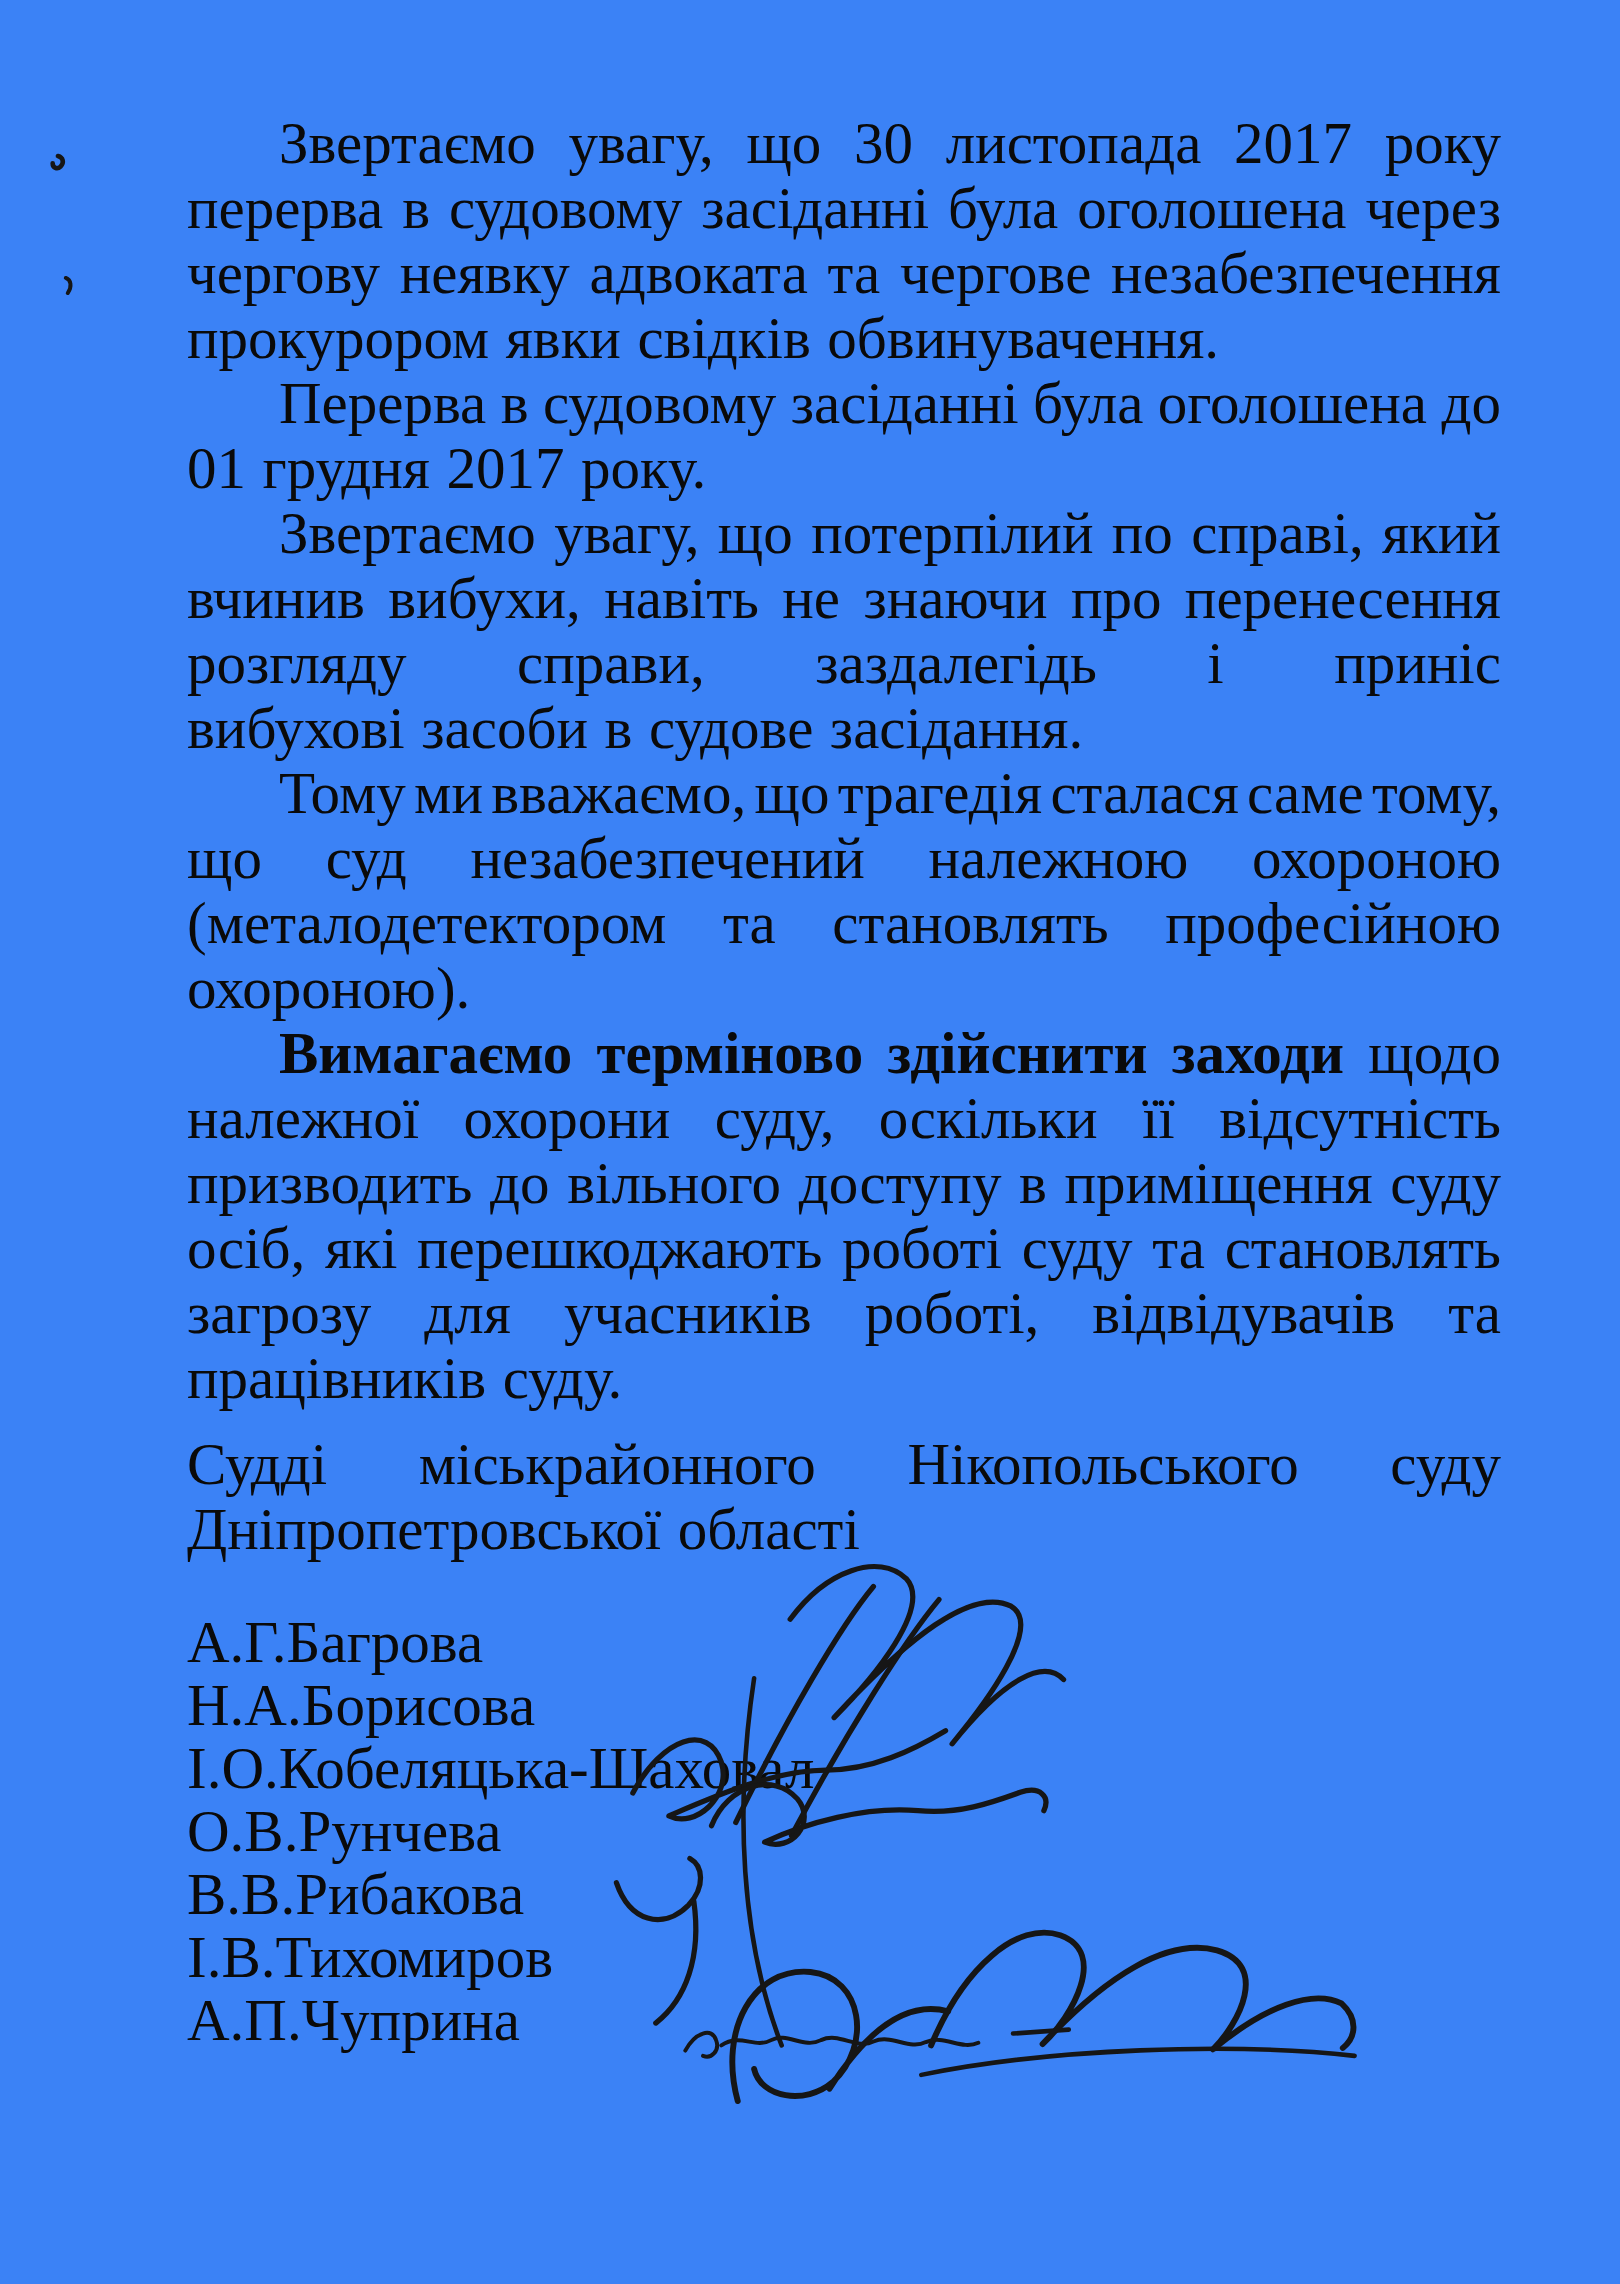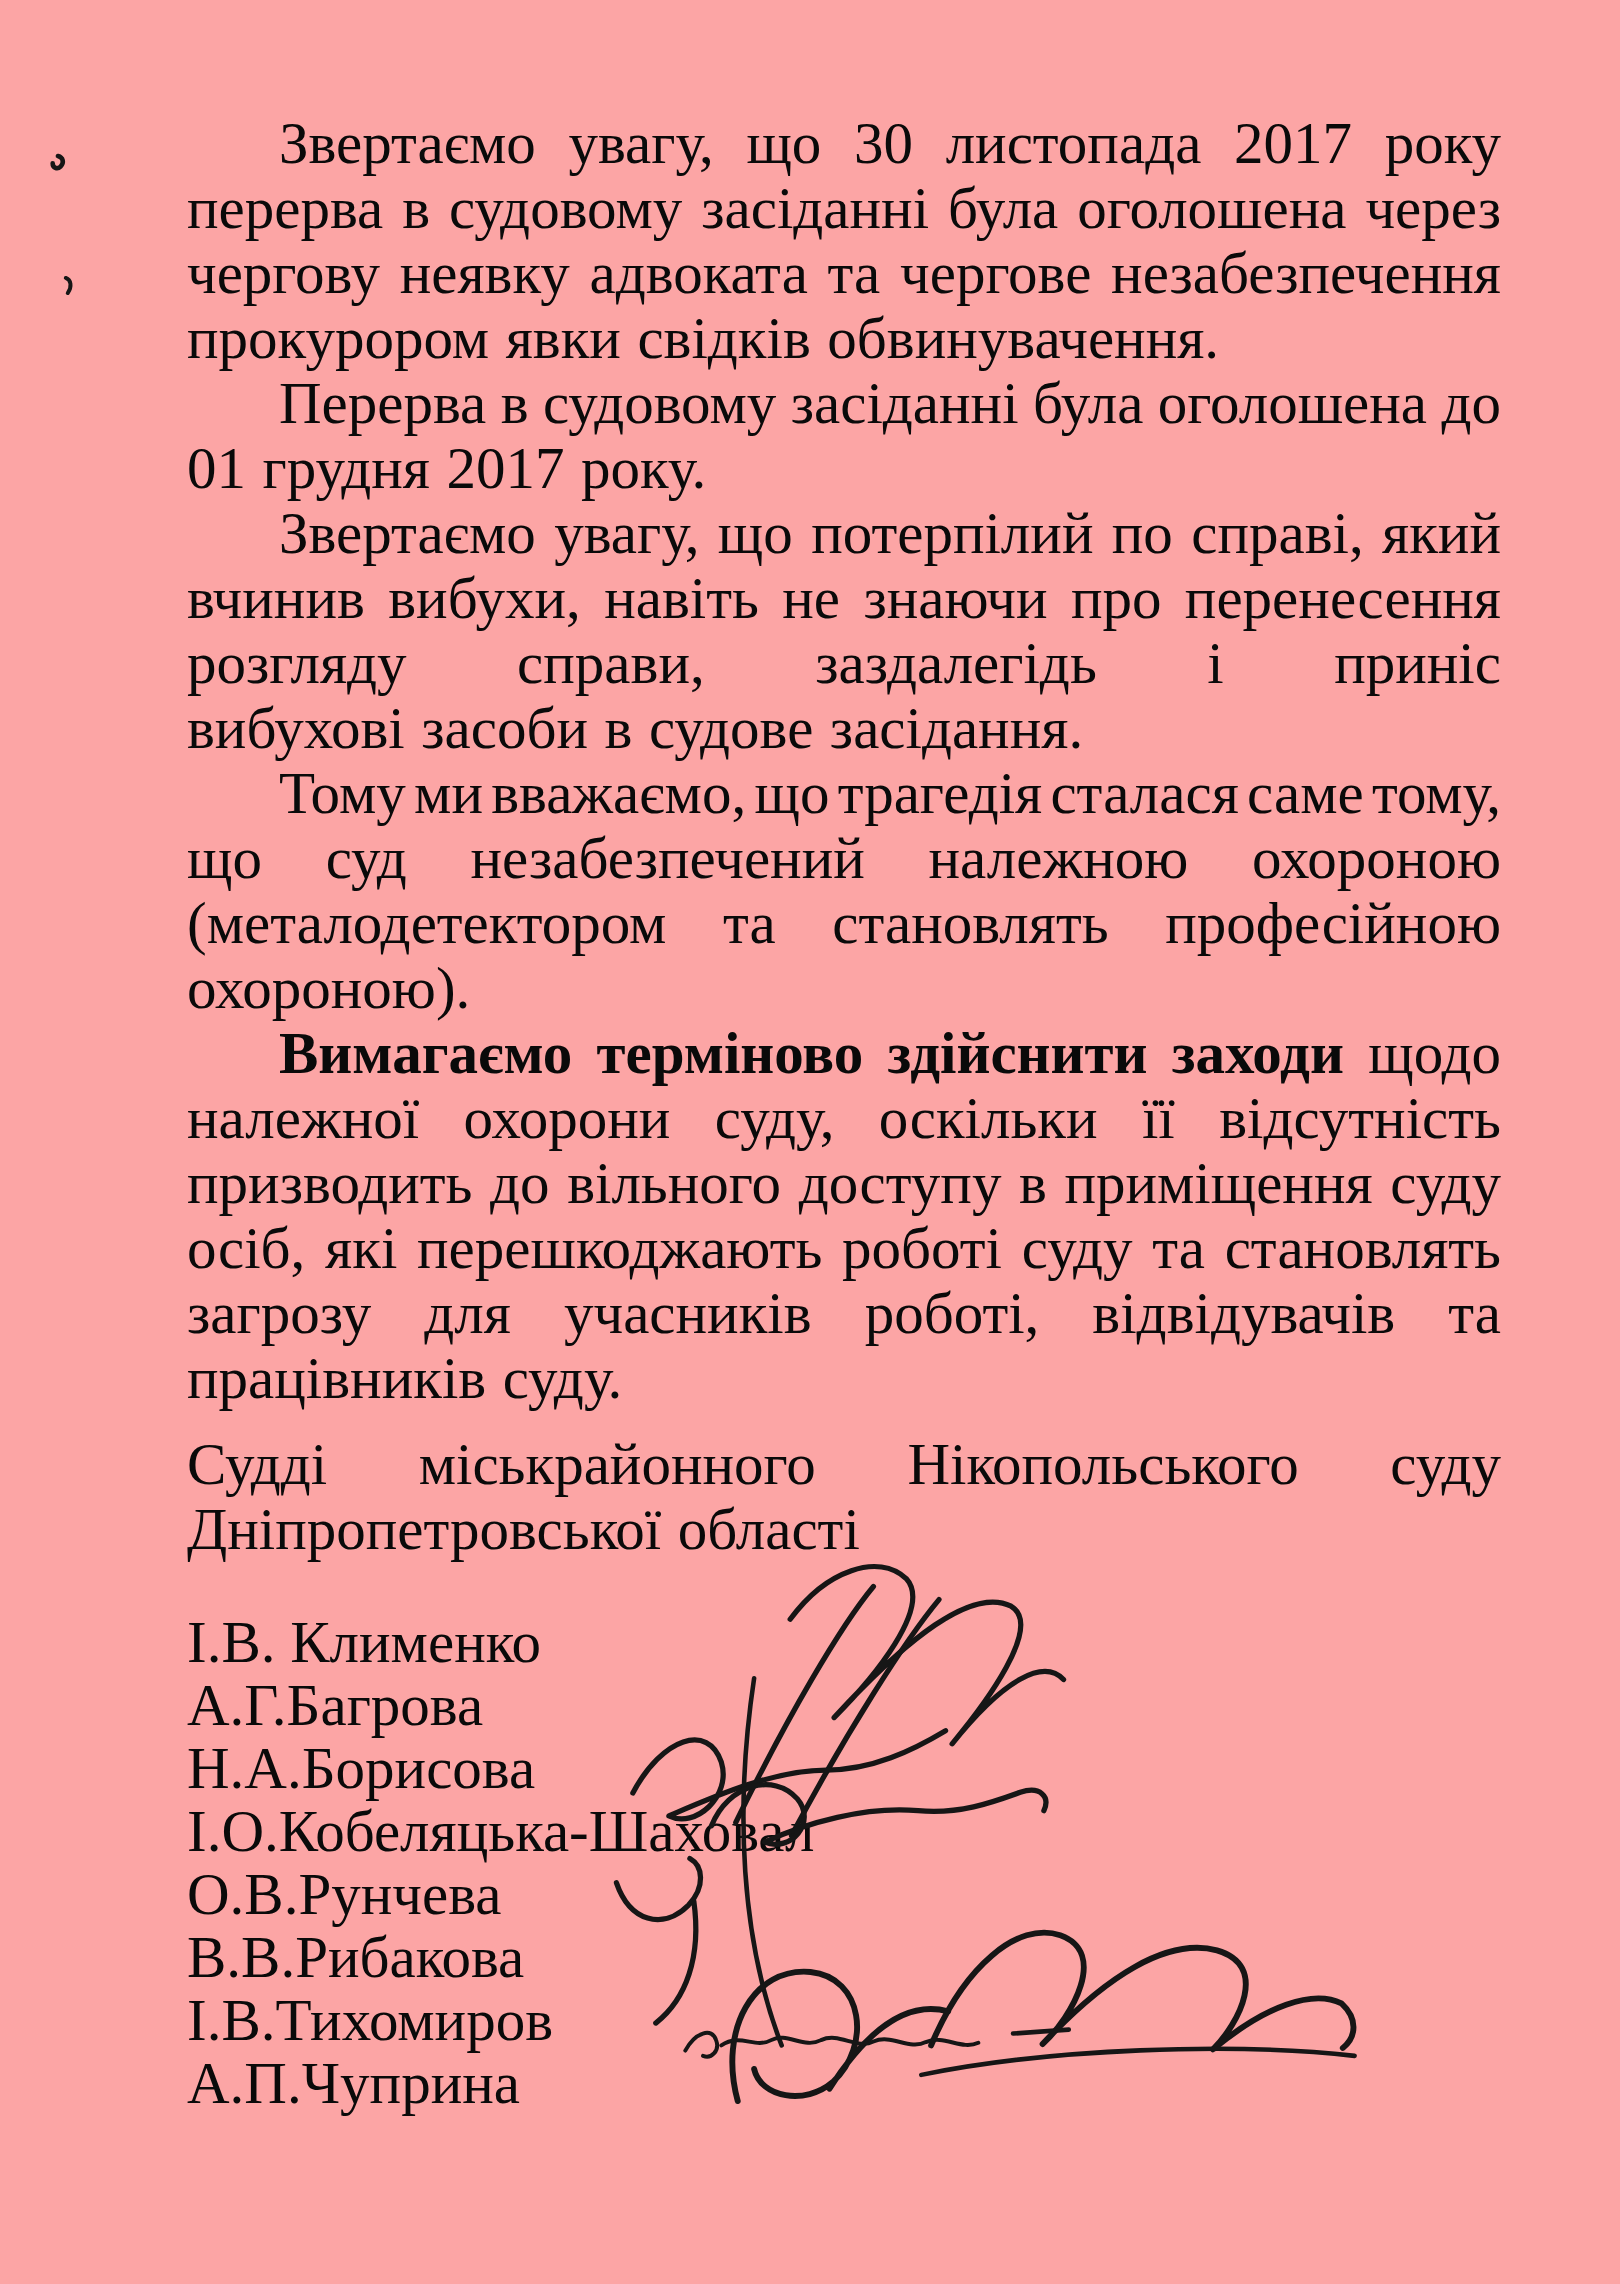--- a/index.html
+++ b/index.html
@@ -1,20 +1,20 @@
 <!DOCTYPE html>
 <html style="font-size:10.5px"><head>
 <meta charset="utf-8">
 <style>
   html,body{margin:0;padding:0;background:#888;}
   .page{
     position:relative;
     width:1621px;
     height:2284px;
-    background:#fca5a5;
+    background:#3b82f6;
     font-family:"Liberation Serif", serif;
     color:#0a0a0a;
     overflow:hidden;
   }
   .textblock{
     position:absolute;
     left:187px;
     top:111px;
     width:1314px;
   }
@@ -221,21 +221,20 @@
           <span>міськрайонного</span>
           <span>Нікопольського</span>
           <span>суду</span>
         </div>
         <div class="line nj">
           <span>Дніпропетровської</span>
           <span>області</span>
         </div>
       </div>
     <div id="names" class="names">
-        <div class="name-row">І.В. Клименко</div>
         <div class="name-row">А.Г.Багрова</div>
         <div class="name-row">Н.А.Борисова</div>
         <div class="name-row">І.О.Кобеляцька-Шаховал</div>
         <div class="name-row">О.В.Рунчева</div>
         <div class="name-row">В.В.Рибакова</div>
         <div class="name-row">І.В.Тихомиров</div>
         <div class="name-row">А.П.Чуприна</div>
       </div>
   </div>
 

